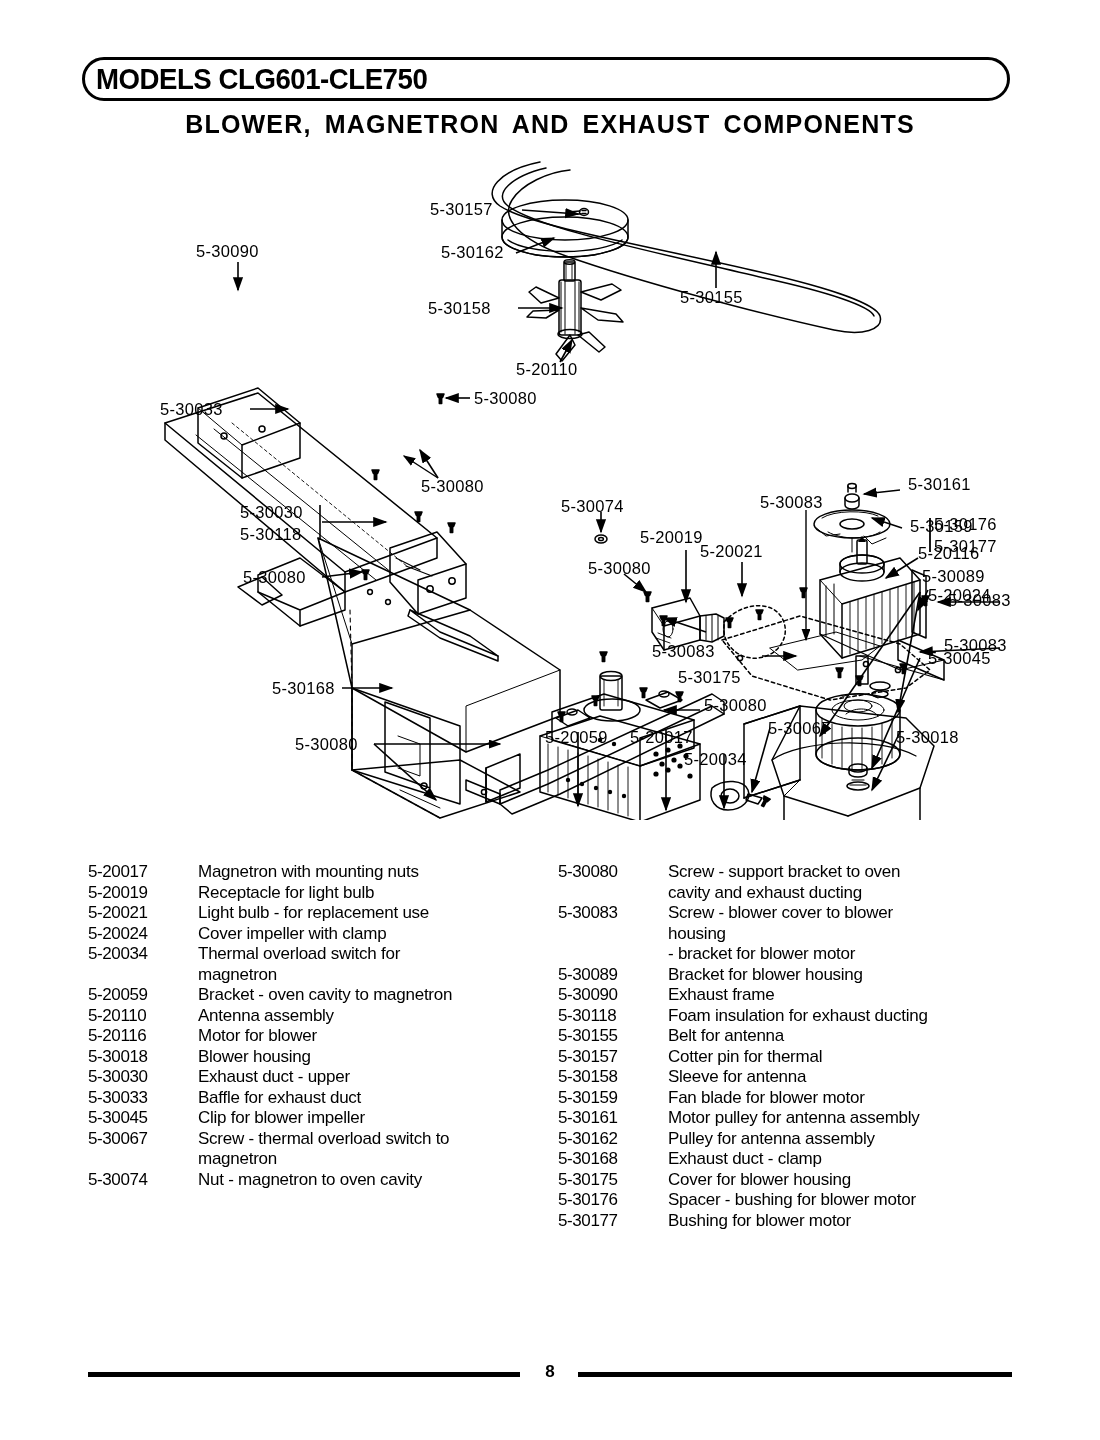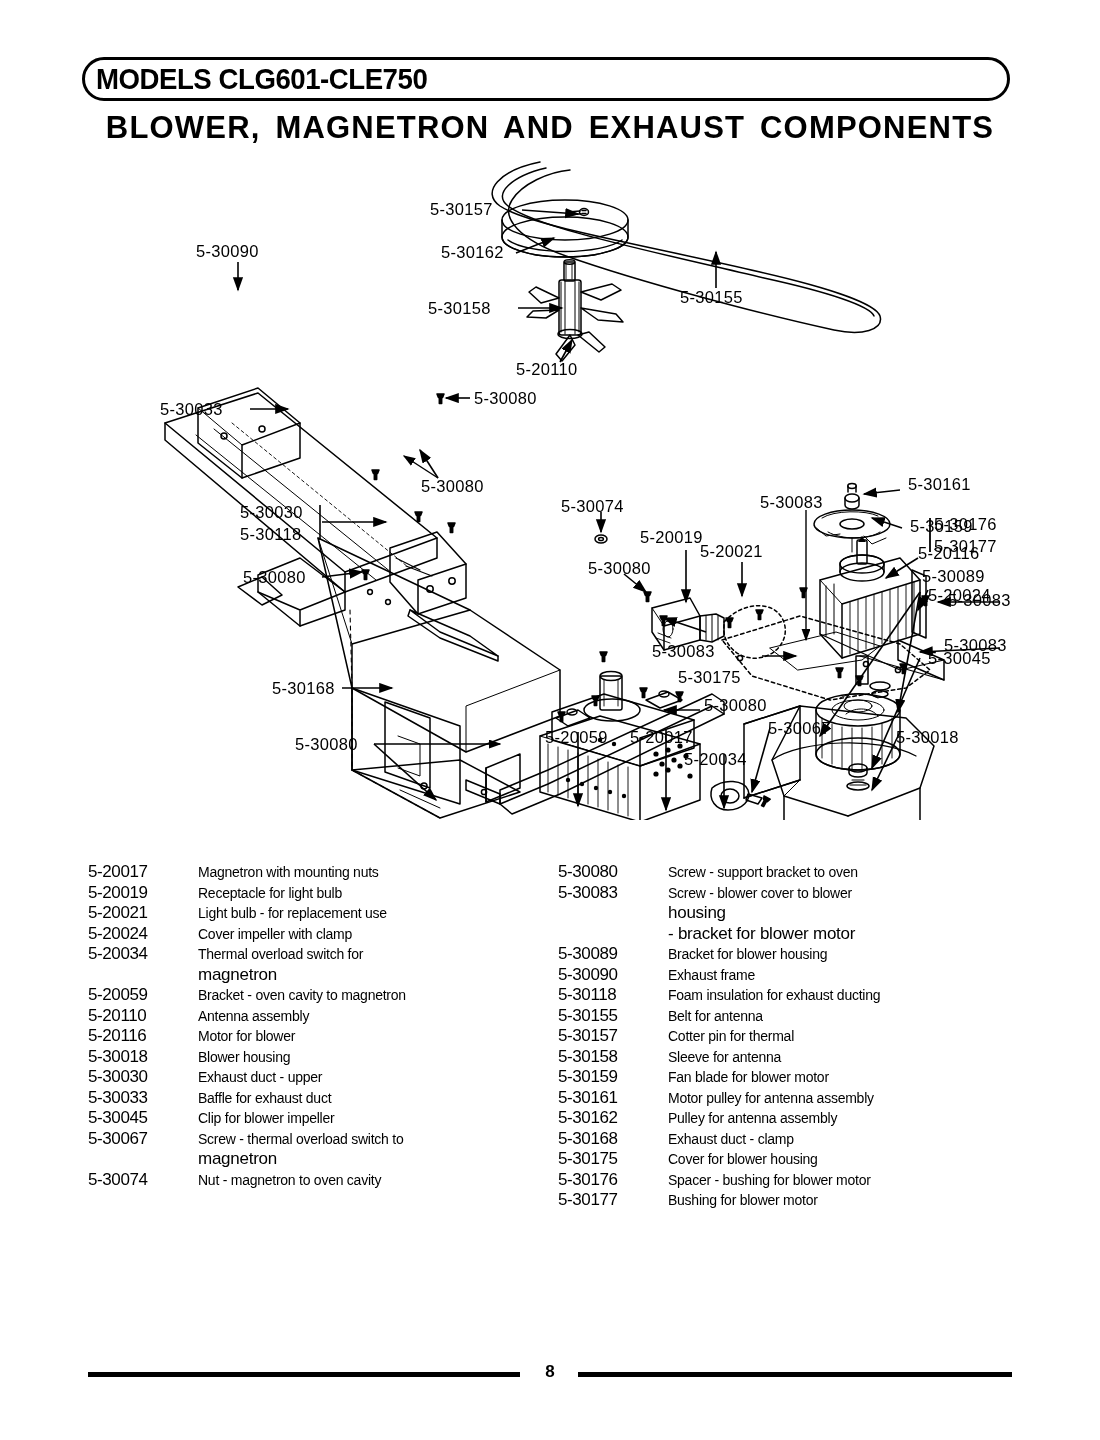--- a/index.html
+++ b/index.html
@@ -17,42 +17,42 @@
   .model-text{
     position:absolute;left:96px;top:62px;
     font-family:"Liberation Sans",sans-serif;
     font-weight:bold;font-size:30px;letter-spacing:-0.5px;
     transform:scaleX(0.92);transform-origin:left center;
     white-space:nowrap;line-height:34px;
   }
   .section-title{
     position:absolute;left:0;top:110px;width:1100px;text-align:center;
     font-family:"Liberation Sans",sans-serif;
-    font-weight:bold;font-size:31px;letter-spacing:1.2px;
+    font-weight:bold;font-size:25px;letter-spacing:1.2px;
     word-spacing:5px;white-space:nowrap;
   }
 
   
   .diagram{position:absolute;left:0;top:140px;width:1100px;height:680px;}
   .diagram svg{display:block;}
 
   
   .parts{
     position:absolute;left:88px;top:862px;width:940px;
     font-family:"Liberation Sans",sans-serif;
   }
   .col{position:absolute;top:0;}
   .col.left{left:0;width:470px;}
   .col.right{left:470px;width:470px;}
   .prow{display:flex;align-items:flex-start;line-height:20.5px;}
   .pnum{
     width:110px;flex:0 0 110px;font-size:17px;letter-spacing:-0.4px;
     white-space:nowrap;
   }
-  .pdesc{font-size:14px;letter-spacing:-0.25px;}
+  .pdesc{font-size:17px;letter-spacing:-0.25px;}
   .pcont{margin-left:110px;font-size:17px;line-height:20.5px;letter-spacing:-0.25px;}
   .pcont.ind2{}
 
   
   .rule-left{position:absolute;left:88px;top:1372px;width:432px;height:5px;background:#000;}
   .rule-right{position:absolute;left:578px;top:1372px;width:434px;height:5px;background:#000;}
   .pageno{
     position:absolute;left:0;top:1362px;width:1100px;text-align:center;
     font-size:17px;font-weight:bold;font-family:"Liberation Sans",sans-serif;
   }
@@ -589,20 +589,21 @@
         <div class="prow">
           <div class="pnum">5-30074</div>
           <div class="pdesc">Nut - magnetron to oven cavity</div>
         </div>
       </div>
     <div class="col right" id="col-right">
         <div class="prow">
           <div class="pnum">5-30080</div>
           <div class="pdesc">Screw - support bracket to oven</div>
         </div>
+        <div class="pcont">cavity and exhaust ducting</div>
         <div class="prow">
           <div class="pnum">5-30083</div>
           <div class="pdesc">Screw -  blower cover to blower</div>
         </div>
         <div class="pcont ind2">housing</div>
         <div class="pcont ind2">- bracket for blower motor</div>
         <div class="prow">
           <div class="pnum">5-30089</div>
           <div class="pdesc">Bracket for blower housing</div>
         </div>

